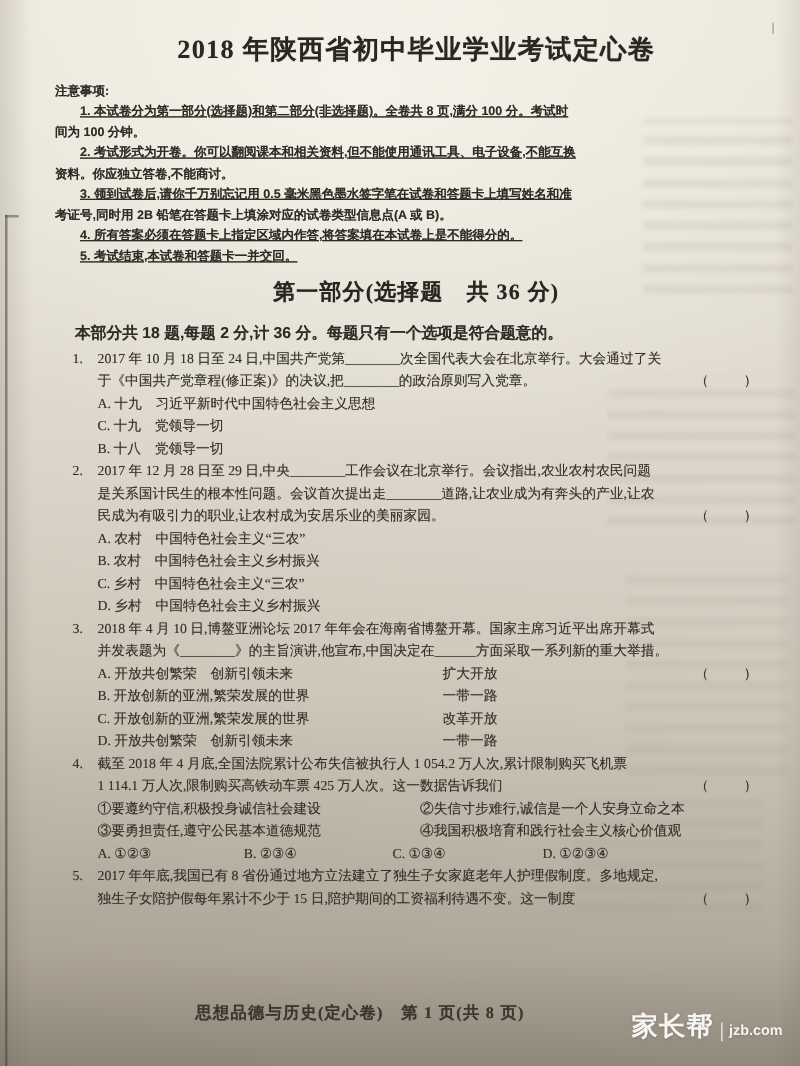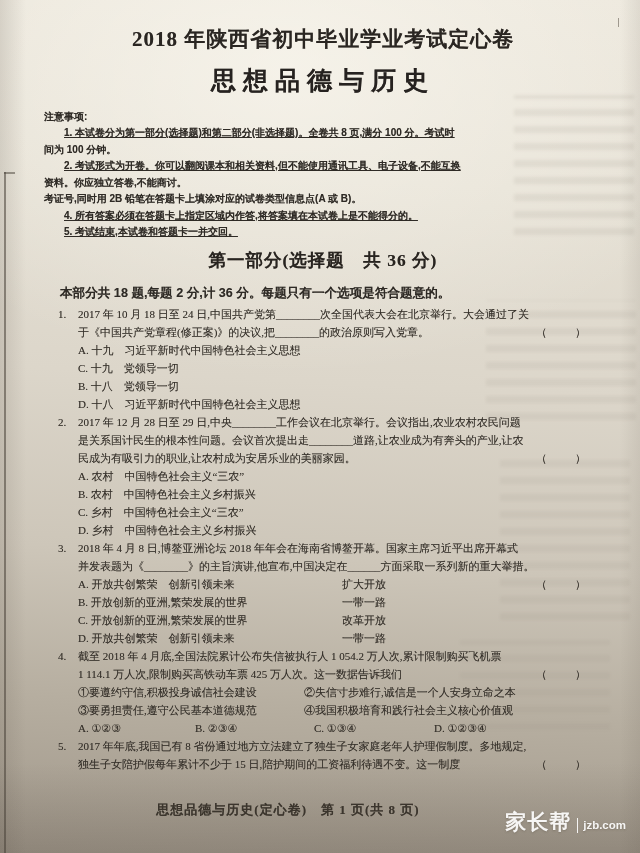--- a/index.html
+++ b/index.html
@@ -9,21 +9,21 @@
     background:
       radial-gradient(120% 60% at 45% 8%, rgba(255,253,246,0.55) 0%, rgba(255,253,246,0) 60%),
       linear-gradient(183deg,#ece7dc 0%,#e6e1d5 22%,#dcd6ca 45%,#cdc6b9 65%,#b6aea0 82%,#a0978a 100%);
     overflow:hidden;
   }
   .photo::before{content:"";position:absolute;inset:0;
     background:linear-gradient(90deg,rgba(85,76,66,0.16),rgba(85,76,66,0) 26px),
                linear-gradient(270deg,rgba(85,76,66,0.10),rgba(85,76,66,0) 20px),
                linear-gradient(0deg,rgba(60,52,44,0.18),rgba(60,52,44,0) 90px);
     pointer-events:none;}
-  .content{position:relative;padding:26px 38px 0 44px;color:#34302a;}
+  .content{position:relative;padding:26px 18px 0 44px;color:#34302a;}
   .page-title{ text-align:center;font-weight:bold;font-size:21px;line-height:26px;
     color:#2a2622;letter-spacing:1px;text-shadow:0 0 0.6px rgba(45,40,34,0.5);}
   .subject-title{ text-align:center;font-weight:bold;font-size:25px;line-height:30px;margin-top:13px;
     font-family:"Liberation Sans",sans-serif;color:#262220;letter-spacing:7px;
     text-shadow:0 0 0.6px rgba(40,36,30,0.55);}
   .notice{margin-top:13px;font-family:"Liberation Sans",sans-serif;font-weight:bold;
     font-size:10px;color:#2e2a25;text-shadow:0 0 0.5px rgba(46,42,37,0.45);}
   .notice .nlabel{line-height:17px;}
   .notice p{margin:0;line-height:16.5px;white-space:nowrap;}
   .notice p.indent{text-indent:2em;text-decoration:underline;}
@@ -32,23 +32,23 @@
   .section-intro{ margin:12px 0 0 16px;font-family:"Liberation Sans",sans-serif;font-weight:bold;
     font-size:12.6px;line-height:18px;color:#2e2a25;white-space:nowrap;
     text-shadow:0 0 0.5px rgba(46,42,37,0.4);}
   .qblock{margin:3px 0 0 14px;font-size:11px;color:#35302a;
     text-shadow:0 0 0.55px rgba(50,45,38,0.42);}
   .q{position:relative;}
   .qline{line-height:18px;white-space:nowrap;}
   .qline.cont,.qline.opt{padding-left:20px;}
   .qnum{display:inline-block;width:20px;}
   .bracket{float:right;margin-right:14px;letter-spacing:2px;}
-  .opt2{display:flex;}
+  .opt2{display:flex;gap:12px;}
   .opt2 .col-l{width:264px;flex:none;}
-  .strow{display:flex;}
+  .strow{display:flex;gap:32px;}
   .strow .scol-l{width:226px;flex:none;}
   .ansrow span{display:inline-block;}
   .ansrow .a0{width:117px;} .ansrow .a1{width:119px;} .ansrow .a2{width:120px;}
   .page-footer{position:absolute;left:0;right:0;top:801px;text-align:center;
     font-weight:bold;font-size:13px;color:#3b352d;letter-spacing:1px;
     transform:translateX(-32px);text-shadow:0 0 0.6px rgba(55,48,40,0.45);}
   .watermark{position:absolute;right:14px;bottom:20px;display:flex;align-items:flex-end;
     color:rgba(255,255,255,0.92);font-family:"Liberation Sans",sans-serif;
     text-shadow:0 1px 2px rgba(90,80,66,0.35);}
   .wm-brand{font-size:21px;font-weight:bold;letter-spacing:1px;line-height:22px;}
@@ -74,59 +74,58 @@
   <div class="binding-tick"></div>
   <div class="binding-line"></div>
   <div class="edge-mark"></div>
   <div class="ghost g1"></div>
   <div class="ghost g2"></div>
   <div class="ghost g3"></div>
   <div class="ghost g4"></div>
 
   <div class="content">
     <div class="page-title">2018 年陕西省初中毕业学业考试定心卷</div>
-    <div class="subject-title">思想品德与历史</div>
 
     <div class="notice">
       <div class="nlabel">注意事项:</div>
       <p class="indent">1. 本试卷分为第一部分(选择题)和第二部分(非选择题)。全卷共 8 页,满分 100 分。考试时</p>
       <p>间为 100 分钟。</p>
       <p class="indent">2. 考试形式为开卷。你可以翻阅课本和相关资料,但不能使用通讯工具、电子设备,不能互换</p>
       <p>资料。你应独立答卷,不能商讨。</p>
+      <p class="indent">3. 领到试卷后,请你千万别忘记用 0.5 毫米黑色墨水签字笔在试卷和答题卡上填写姓名和准</p>
       <p>考证号,同时用 2B 铅笔在答题卡上填涂对应的试卷类型信息点(A 或 B)。</p>
       <p class="indent">4. 所有答案必须在答题卡上指定区域内作答,将答案填在本试卷上是不能得分的。</p>
       <p class="indent">5. 考试结束,本试卷和答题卡一并交回。</p>
     </div>
 
     <div class="section-heading">第一部分(选择题　共 36 分)</div>
     <div class="section-intro">本部分共 18 题,每题 2 分,计 36 分。每题只有一个选项是符合题意的。</div>
 
     <div class="qblock">
 
       <div class="q">
         <div class="qline first"><span class="qnum">1.</span><span>2017 年 10 月 18 日至 24 日,中国共产党第________次全国代表大会在北京举行。大会通过了关</span></div>
         <div class="qline cont"><span class="bracket">（　　）</span><span>于《中国共产党章程(修正案)》的决议,把________的政治原则写入党章。</span></div>
         <div class="qline opt">A. 十九　习近平新时代中国特色社会主义思想</div>
         <div class="qline opt">C. 十九　党领导一切</div>
         <div class="qline opt">B. 十八　党领导一切</div>
-        <div class="qline opt">D. 十八　习近平新时代中国特色社会主义思想</div>
       </div>
 
       <div class="q">
         <div class="qline first"><span class="qnum">2.</span><span>2017 年 12 月 28 日至 29 日,中央________工作会议在北京举行。会议指出,农业农村农民问题</span></div>
         <div class="qline cont"><span>是关系国计民生的根本性问题。会议首次提出走________道路,让农业成为有奔头的产业,让农</span></div>
         <div class="qline cont"><span class="bracket">（　　）</span><span>民成为有吸引力的职业,让农村成为安居乐业的美丽家园。</span></div>
         <div class="qline opt">A. 农村　中国特色社会主义“三农”</div>
         <div class="qline opt">B. 农村　中国特色社会主义乡村振兴</div>
         <div class="qline opt">C. 乡村　中国特色社会主义“三农”</div>
         <div class="qline opt">D. 乡村　中国特色社会主义乡村振兴</div>
       </div>
 
       <div class="q">
-        <div class="qline first"><span class="qnum">3.</span><span>2018 年 4 月 8 日,博鳌亚洲论坛 2018 年年会在海南省博鳌开幕。国家主席习近平出席开幕式</span></div>
+        <div class="qline first"><span class="qnum">3.</span><span>2018 年 4 月 10 日,博鳌亚洲论坛 2017 年年会在海南省博鳌开幕。国家主席习近平出席开幕式</span></div>
         <div class="qline cont"><span>并发表题为《________》的主旨演讲,他宣布,中国决定在______方面采取一系列新的重大举措。</span></div>
         <div class="qline cont">
             <span class="bracket">（　　）</span>
           </div>
         <div class="qline opt opt2">
             <span class="col-l">A. 开放共创繁荣　创新引领未来</span>
             <span>扩大开放</span>
           </div>
         <div class="qline opt opt2">
             <span class="col-l">B. 开放创新的亚洲,繁荣发展的世界</span>

